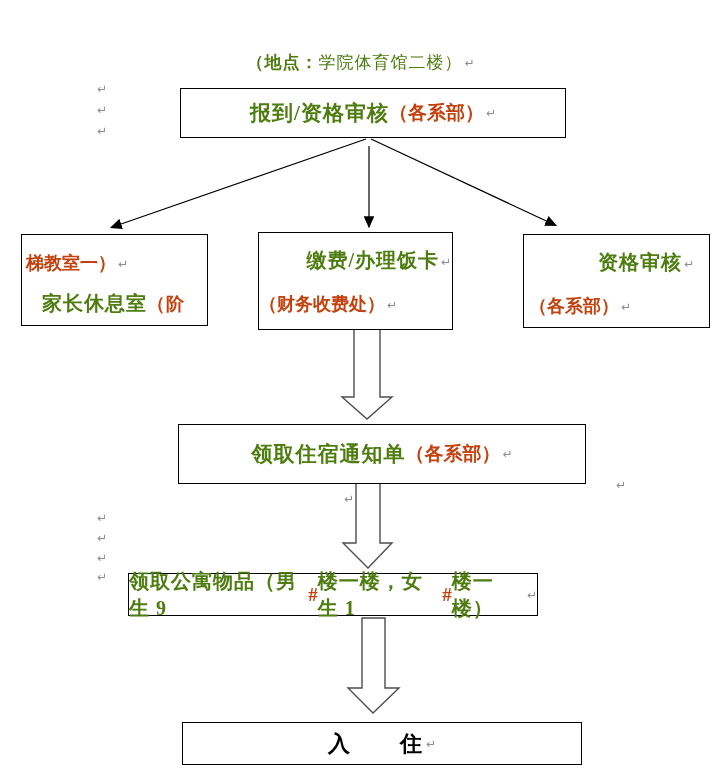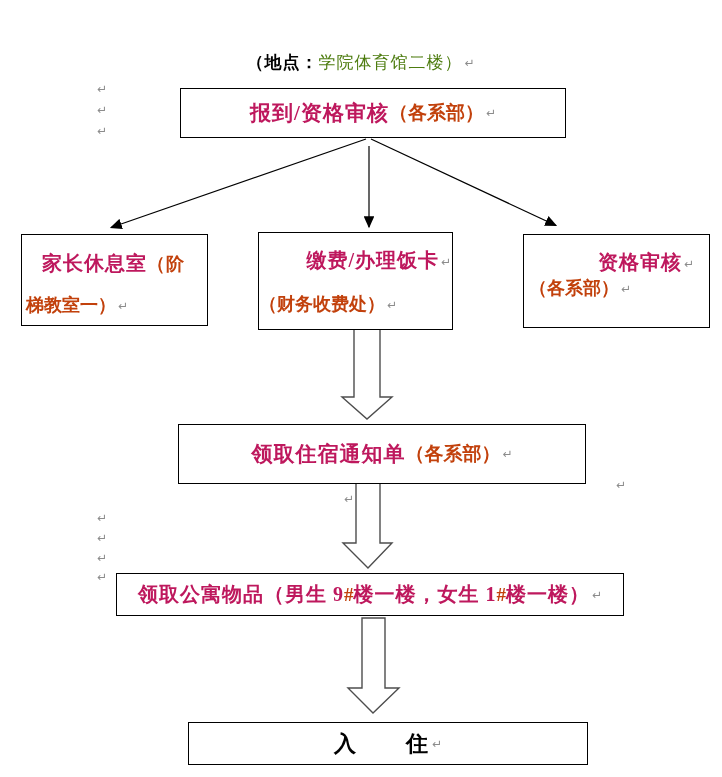--- a/index.html
+++ b/index.html
@@ -9,47 +9,47 @@
   }
   .arrows{position:absolute;left:0;top:0;width:722px;height:777px;}
   .title{
     position:absolute;top:6px;left:0;width:100%;text-align:center;
     font-size:27px;font-weight:bold;letter-spacing:2px;
   }
   .subtitle{
     position:absolute;top:51px;left:0;width:100%;text-align:center;
     font-size:17px;letter-spacing:1px;
   }
-  .subtitle .b{font-weight:bold;color:#000000;}
+  .subtitle .b{font-weight:bold;color:#4d7c0f;}
   .subtitle .n{font-weight:normal;color:#4d7c0f;}
   .box{
     position:absolute;border:1.5px solid #000;background:#fff;box-sizing:border-box;
   }
   .flexc{display:flex;align-items:center;justify-content:center;}
-  .main{font-weight:bold;color:#be185d;}
+  .main{font-weight:bold;color:#4d7c0f;}
   .note{font-weight:bold;color:#c2410c;}
   .sz21{font-size:21px;letter-spacing:1px;}
   .sz20{font-size:20px;letter-spacing:1px;}
   .sz19{font-size:19px;}
   .sz18{font-size:18px;}
   .rmark{
     font-family:"DejaVu Sans","Liberation Sans",sans-serif;
     color:#8c8c8c;font-size:12px;font-weight:normal;margin-left:2px;vertical-align:1px;
   }
   .pmark{
     position:absolute;font-family:"DejaVu Sans","Liberation Sans",sans-serif;
     color:#8c8c8c;font-size:12px;line-height:12px;
   }
   .bline{white-space:nowrap;}
   .box-parents .l1{padding-left:20px;margin-top:15px;}
   .box-parents .l2{padding-left:4px;margin-top:16px;}
   .box-payment .l1{padding-left:6px;margin-top:14px;text-align:right;}
   .box-payment .l2{margin-top:18px;}
   .box-consult .l1{text-align:right;padding-right:14px;margin-top:14px;}
-  .box-consult .l2{padding-left:5px;}
+  .box-consult .l2{padding-left:5px;margin-top:18px;}
   .final-text{font-size:22px;font-weight:bold;letter-spacing:2px;}
 </style>
 </head>
 <body>
 
 <div class="page">
 
   <svg class="arrows" viewBox="0 0 722 777" xmlns="http://www.w3.org/2000/svg">
     <defs>
       <marker id="ah" markerWidth="11" markerHeight="9" refX="9" refY="4.5" orient="auto">
@@ -73,25 +73,25 @@
   <span class="pmark" style="left:97px;top:104px">↵</span>
   <span class="pmark" style="left:97px;top:125px">↵</span>
 
   <div class="box flexc" style="left:180px;top:88px;width:386px;height:50px">
     <span class="main sz21">报到/资格审核</span>
       <span class="note sz19">（各系部）</span>
       <span class="rmark">↵</span>
   </div>
 
   <div class="box box-parents" style="left:21px;top:234px;width:187px;height:92px">
+    <div class="bline l2 sz18">
+      <span class="note">梯教室一）</span><span class="rmark">↵</span>
+    </div>
     <div class="bline l1 sz20">
       <span class="main">家长休息室</span><span class="note sz18">（阶</span>
-    </div>
-    <div class="bline l2 sz18">
-      <span class="note">梯教室一）</span><span class="rmark">↵</span>
     </div>
   </div>
 
   <div class="box box-payment" style="left:258px;top:232px;width:195px;height:98px">
     <div class="bline l1 sz20">
       <span class="main">缴费/办理饭卡</span><span class="rmark">↵</span>
     </div>
     <div class="bline l2 sz18">
       <span class="note">（财务收费处）</span><span class="rmark">↵</span>
     </div>
@@ -112,27 +112,27 @@
       <span class="rmark">↵</span>
   </div>
 
   <span class="pmark" style="left:616px;top:479px">↵</span>
   <span class="pmark" style="left:344px;top:493px">↵</span>
   <span class="pmark" style="left:97px;top:512px">↵</span>
   <span class="pmark" style="left:97px;top:532px">↵</span>
   <span class="pmark" style="left:97px;top:552px">↵</span>
   <span class="pmark" style="left:97px;top:571px">↵</span>
 
-  <div class="box flexc" style="left:116px;top:573px;width:508px;height:43px">
+  <div class="box flexc" style="left:128px;top:573px;width:410px;height:43px">
     <span class="main sz20">领取公寓物品（男生 9</span>
       <span class="note sz19">#</span>
       <span class="main sz20">楼一楼，女生 1</span>
       <span class="note sz19">#</span>
       <span class="main sz20">楼一楼）</span>
       <span class="rmark">↵</span>
   </div>
 
-  <div class="box flexc" style="left:188px;top:722px;width:400px;height:43px">
+  <div class="box flexc" style="left:182px;top:722px;width:400px;height:43px">
     <span class="final-text">入　　住</span>
       <span class="rmark">↵</span>
   </div>
 
 </div>
 
 </body></html>

